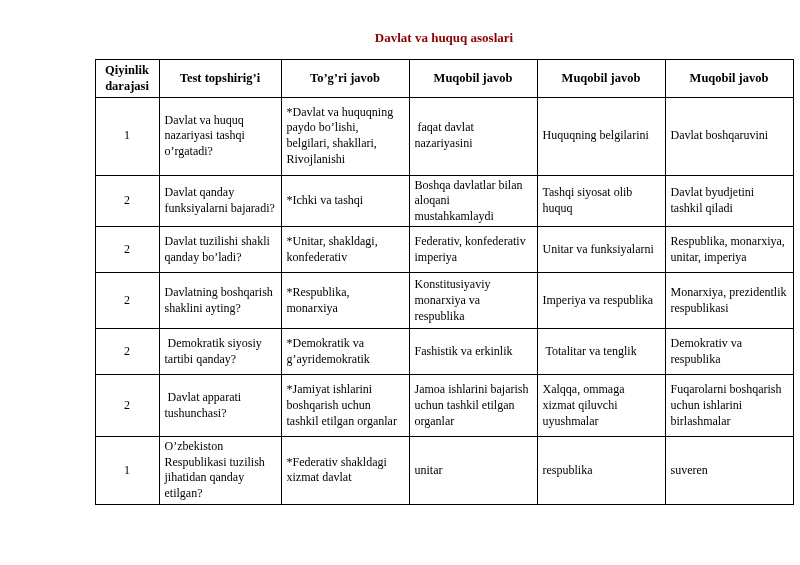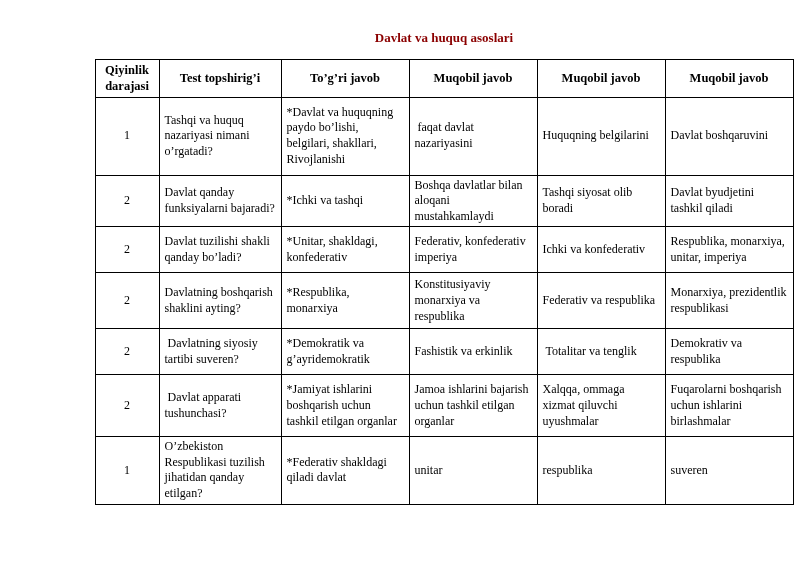--- a/index.html
+++ b/index.html
@@ -81,69 +81,69 @@
         <th>Test topshirig’i</th>
         <th>To’g’ri javob</th>
         <th>Muqobil javob</th>
         <th>Muqobil javob</th>
         <th>Muqobil javob</th>
       </tr>
     </thead>
     <tbody>
       <tr style="height:78px">
         <td class="num">1</td>
-        <td>Tashqi va huquq nazariyasi nimani o’rgatadi?</td>
+        <td>Davlat va huquq nazariyasi tashqi o’rgatadi?</td>
         <td>*Davlat va huquqning paydo bo’lishi, belgilari, shakllari, Rivojlanishi</td>
         <td> faqat davlat nazariyasini</td>
         <td>Huquqning belgilarini</td>
         <td>Davlat boshqaruvini</td>
       </tr>
       <tr style="height:48px">
         <td class="num">2</td>
         <td>Davlat qanday funksiyalarni bajaradi?</td>
         <td>*Ichki va tashqi</td>
         <td>Boshqa davlatlar bilan aloqani mustahkamlaydi</td>
-        <td>Tashqi siyosat olib boradi</td>
+        <td>Tashqi siyosat olib huquq</td>
         <td>Davlat byudjetini tashkil qiladi</td>
       </tr>
       <tr style="height:46px">
         <td class="num">2</td>
         <td>Davlat tuzilishi shakli qanday bo’ladi?</td>
         <td>*Unitar, shakldagi, konfederativ</td>
         <td>Federativ, konfederativ imperiya</td>
-        <td>Ichki va konfederativ</td>
+        <td>Unitar va funksiyalarni</td>
         <td>Respublika, monarxiya, unitar, imperiya</td>
       </tr>
       <tr style="height:56px">
         <td class="num">2</td>
         <td>Davlatning boshqarish shaklini ayting?</td>
         <td>*Respublika, monarxiya</td>
         <td>Konstitusiyaviy monarxiya va respublika</td>
-        <td>Federativ va respublika</td>
+        <td>Imperiya va respublika</td>
         <td>Monarxiya, prezidentlik respublikasi</td>
       </tr>
       <tr style="height:46px">
         <td class="num">2</td>
-        <td> Davlatning siyosiy tartibi suveren?</td>
+        <td> Demokratik siyosiy tartibi qanday?</td>
         <td>*Demokratik va g’ayridemokratik</td>
         <td>Fashistik va erkinlik</td>
         <td> Totalitar va tenglik</td>
         <td>Demokrativ va respublika</td>
       </tr>
       <tr style="height:62px">
         <td class="num">2</td>
         <td> Davlat apparati tushunchasi?</td>
         <td>*Jamiyat ishlarini boshqarish uchun tashkil etilgan organlar</td>
         <td>Jamoa ishlarini bajarish uchun tashkil etilgan organlar</td>
         <td>Xalqqa, ommaga xizmat qiluvchi uyushmalar</td>
         <td>Fuqarolarni boshqarish uchun ishlarini birlashmalar</td>
       </tr>
       <tr style="height:64px">
         <td class="num">1</td>
         <td>O’zbekiston Respublikasi tuzilish jihatidan qanday etilgan?</td>
-        <td>*Federativ shakldagi qiladi davlat</td>
+        <td>*Federativ shakldagi xizmat davlat</td>
         <td>unitar</td>
         <td>respublika</td>
         <td>suveren</td>
       </tr>
     </tbody>
   </table>
 </div>
 
 </body></html>

